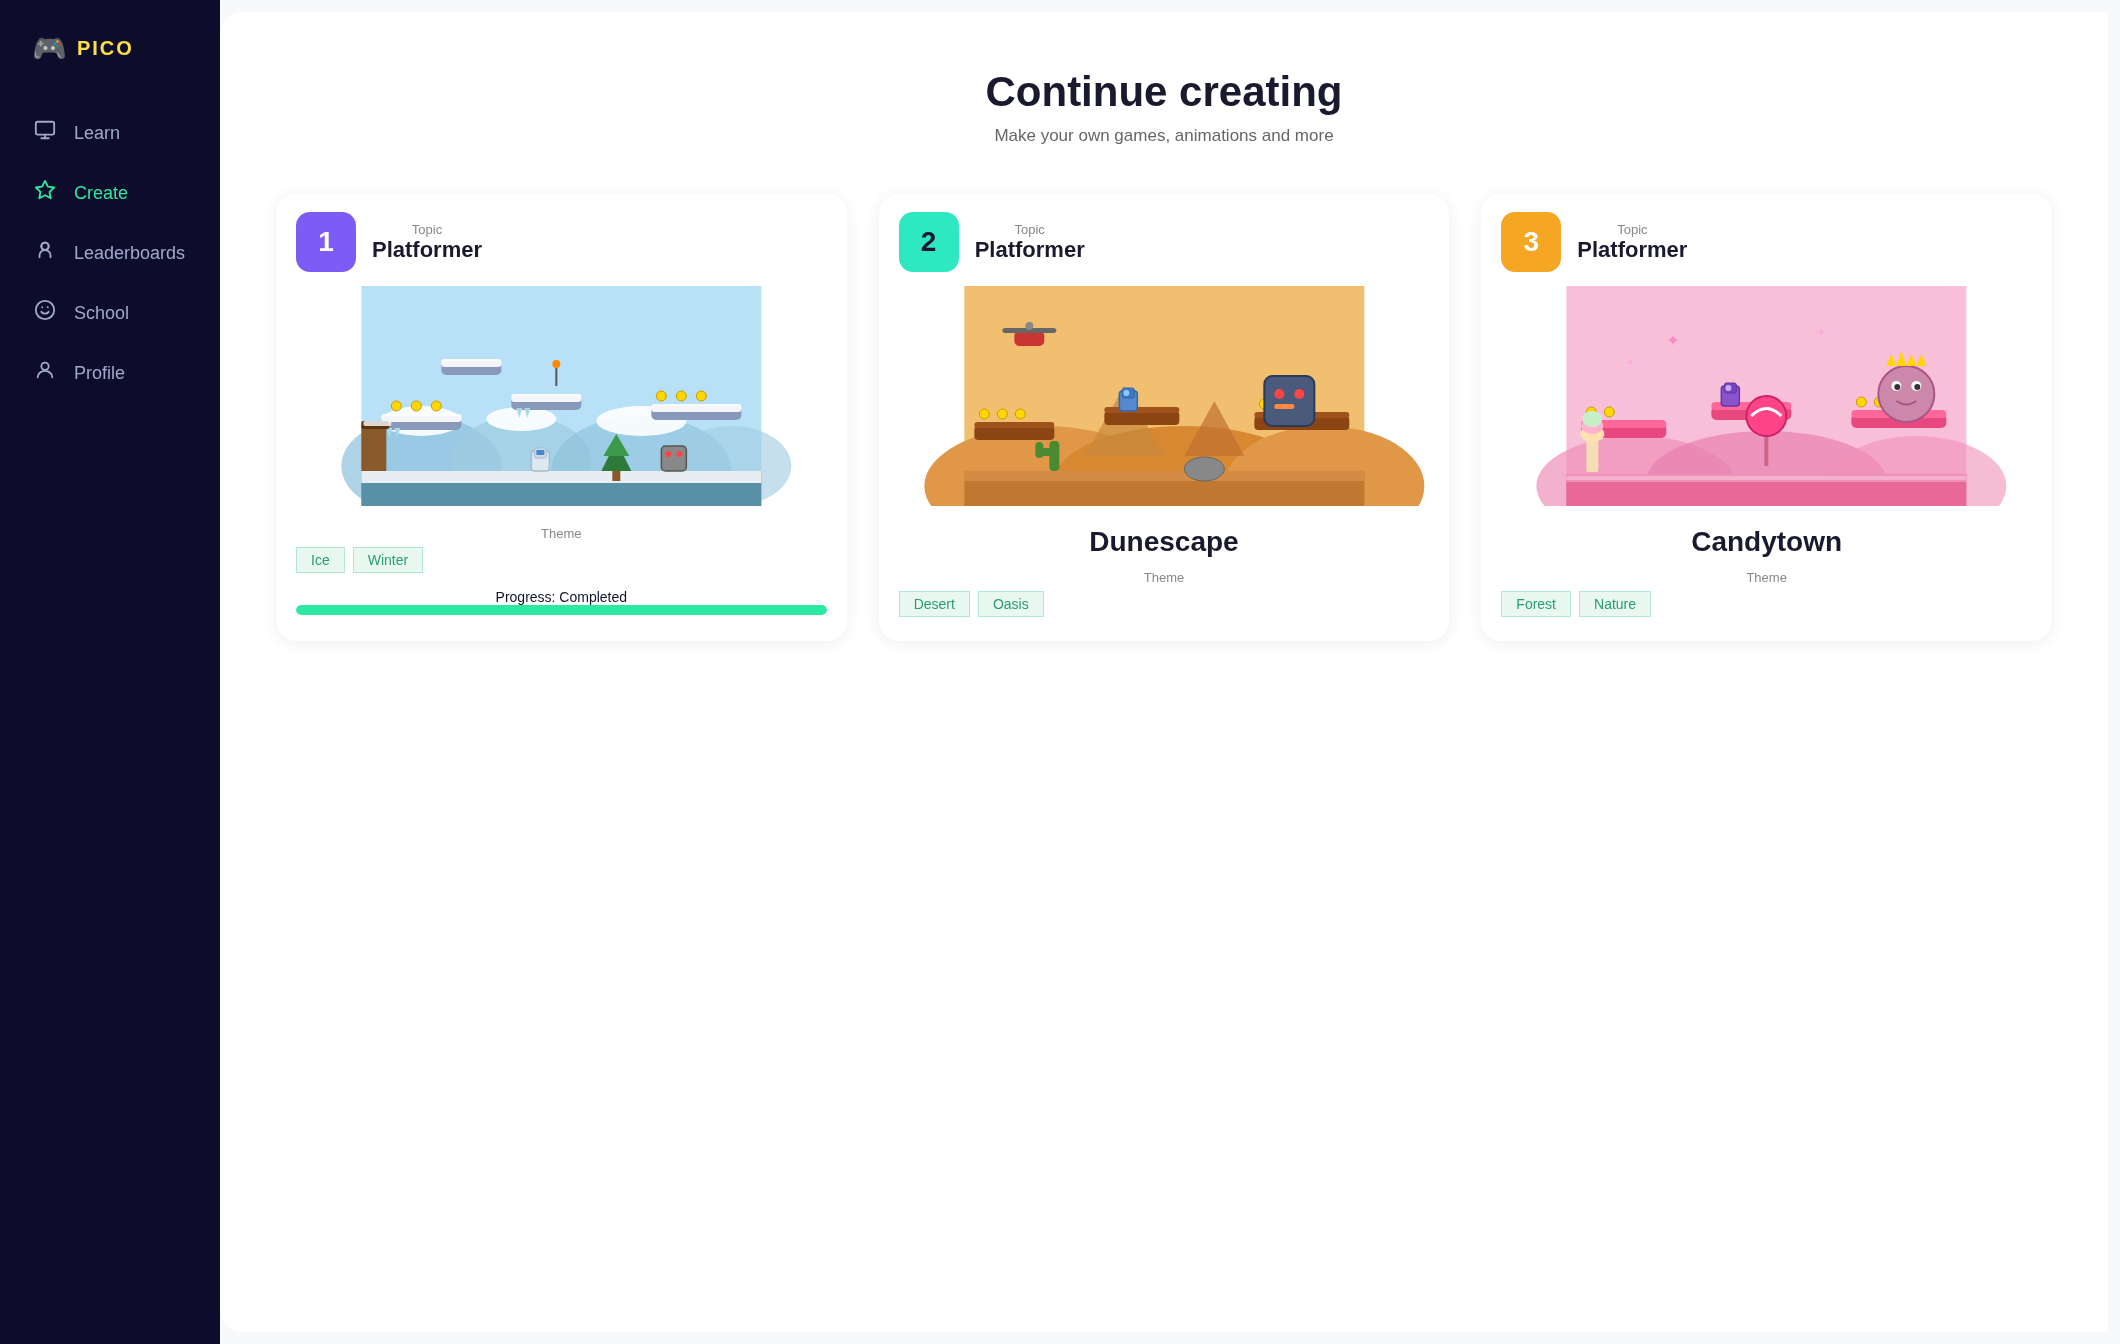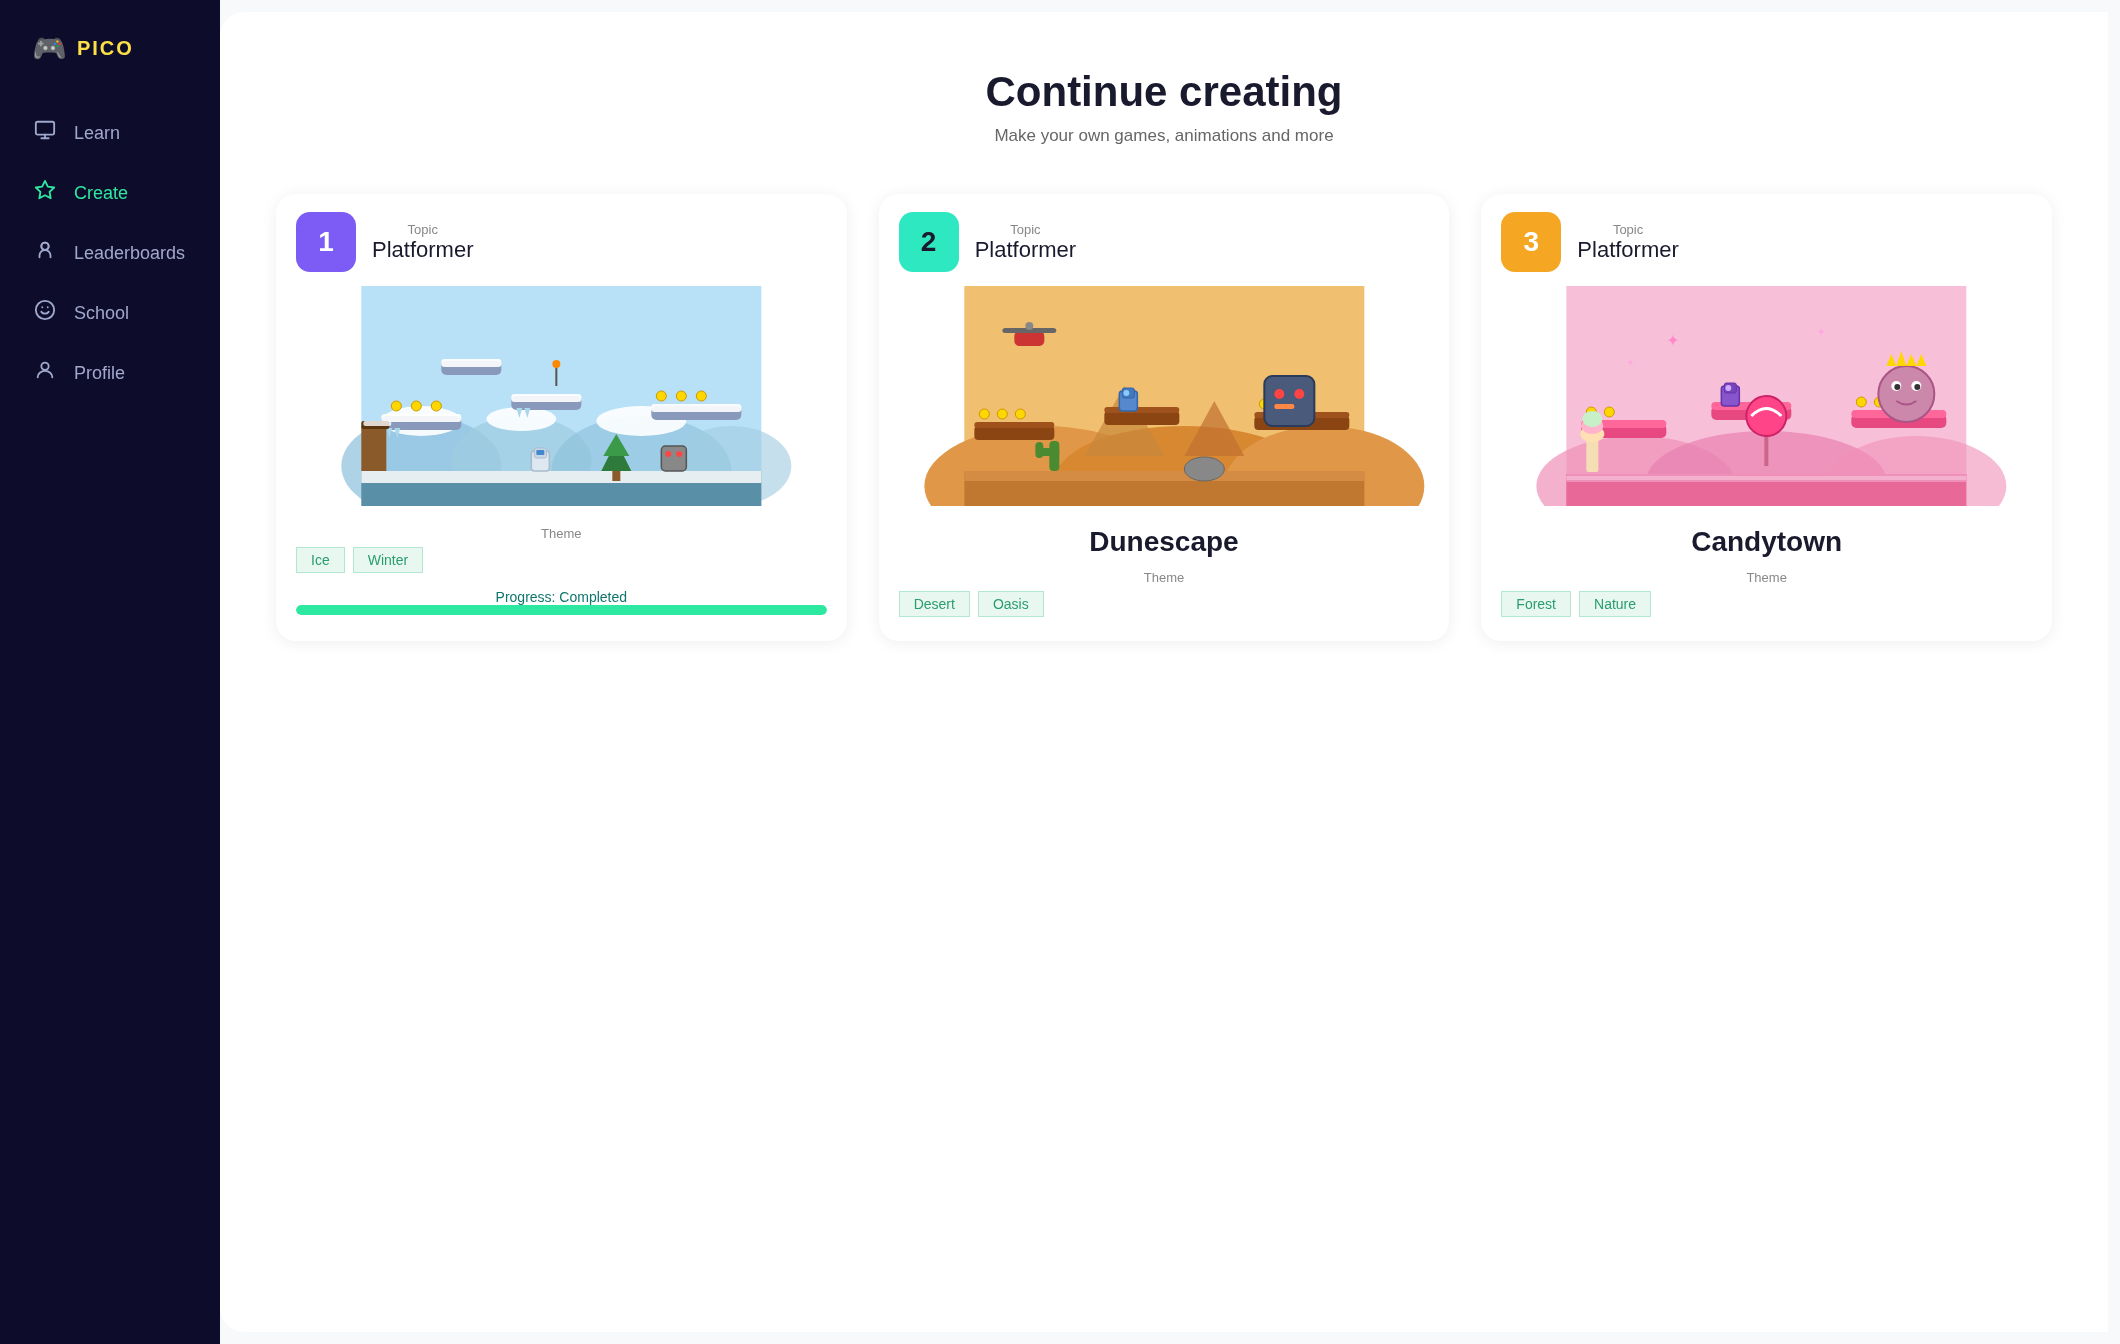--- a/index.html
+++ b/index.html
@@ -124,21 +124,21 @@
     .badge-teal   { background: #2de8c0; color: #1a1a2e; }
     .badge-orange { background: #f5a623; }
 
     .topic-info .topic-label {
       font-size: 13px;
       color: #888;
       font-weight: 500;
     }
     .topic-info .topic-name {
       font-size: 22px;
-      font-weight: 400;
+      font-weight: 700;
       color: #1a1a2e;
     }
 
     
     .game-scene {
       width: 100%;
       height: 220px;
       display: block;
     }
 
@@ -175,21 +175,21 @@
       font-size: 14px;
       font-weight: 500;
       border: 1px solid #b2e8d0;
     }
 
     .progress-section {
       margin-top: 6px;
     }
     .progress-label {
       font-size: 14px;
-      color: #0f766e;
+      color: #0f172a;
     }
     .progress-bar-bg {
       height: 10px;
       background: #e8f8f1;
       border-radius: 6px;
       overflow: hidden;
     }
     .progress-bar-fill {
       height: 100%;
       background: #2de8a0;

